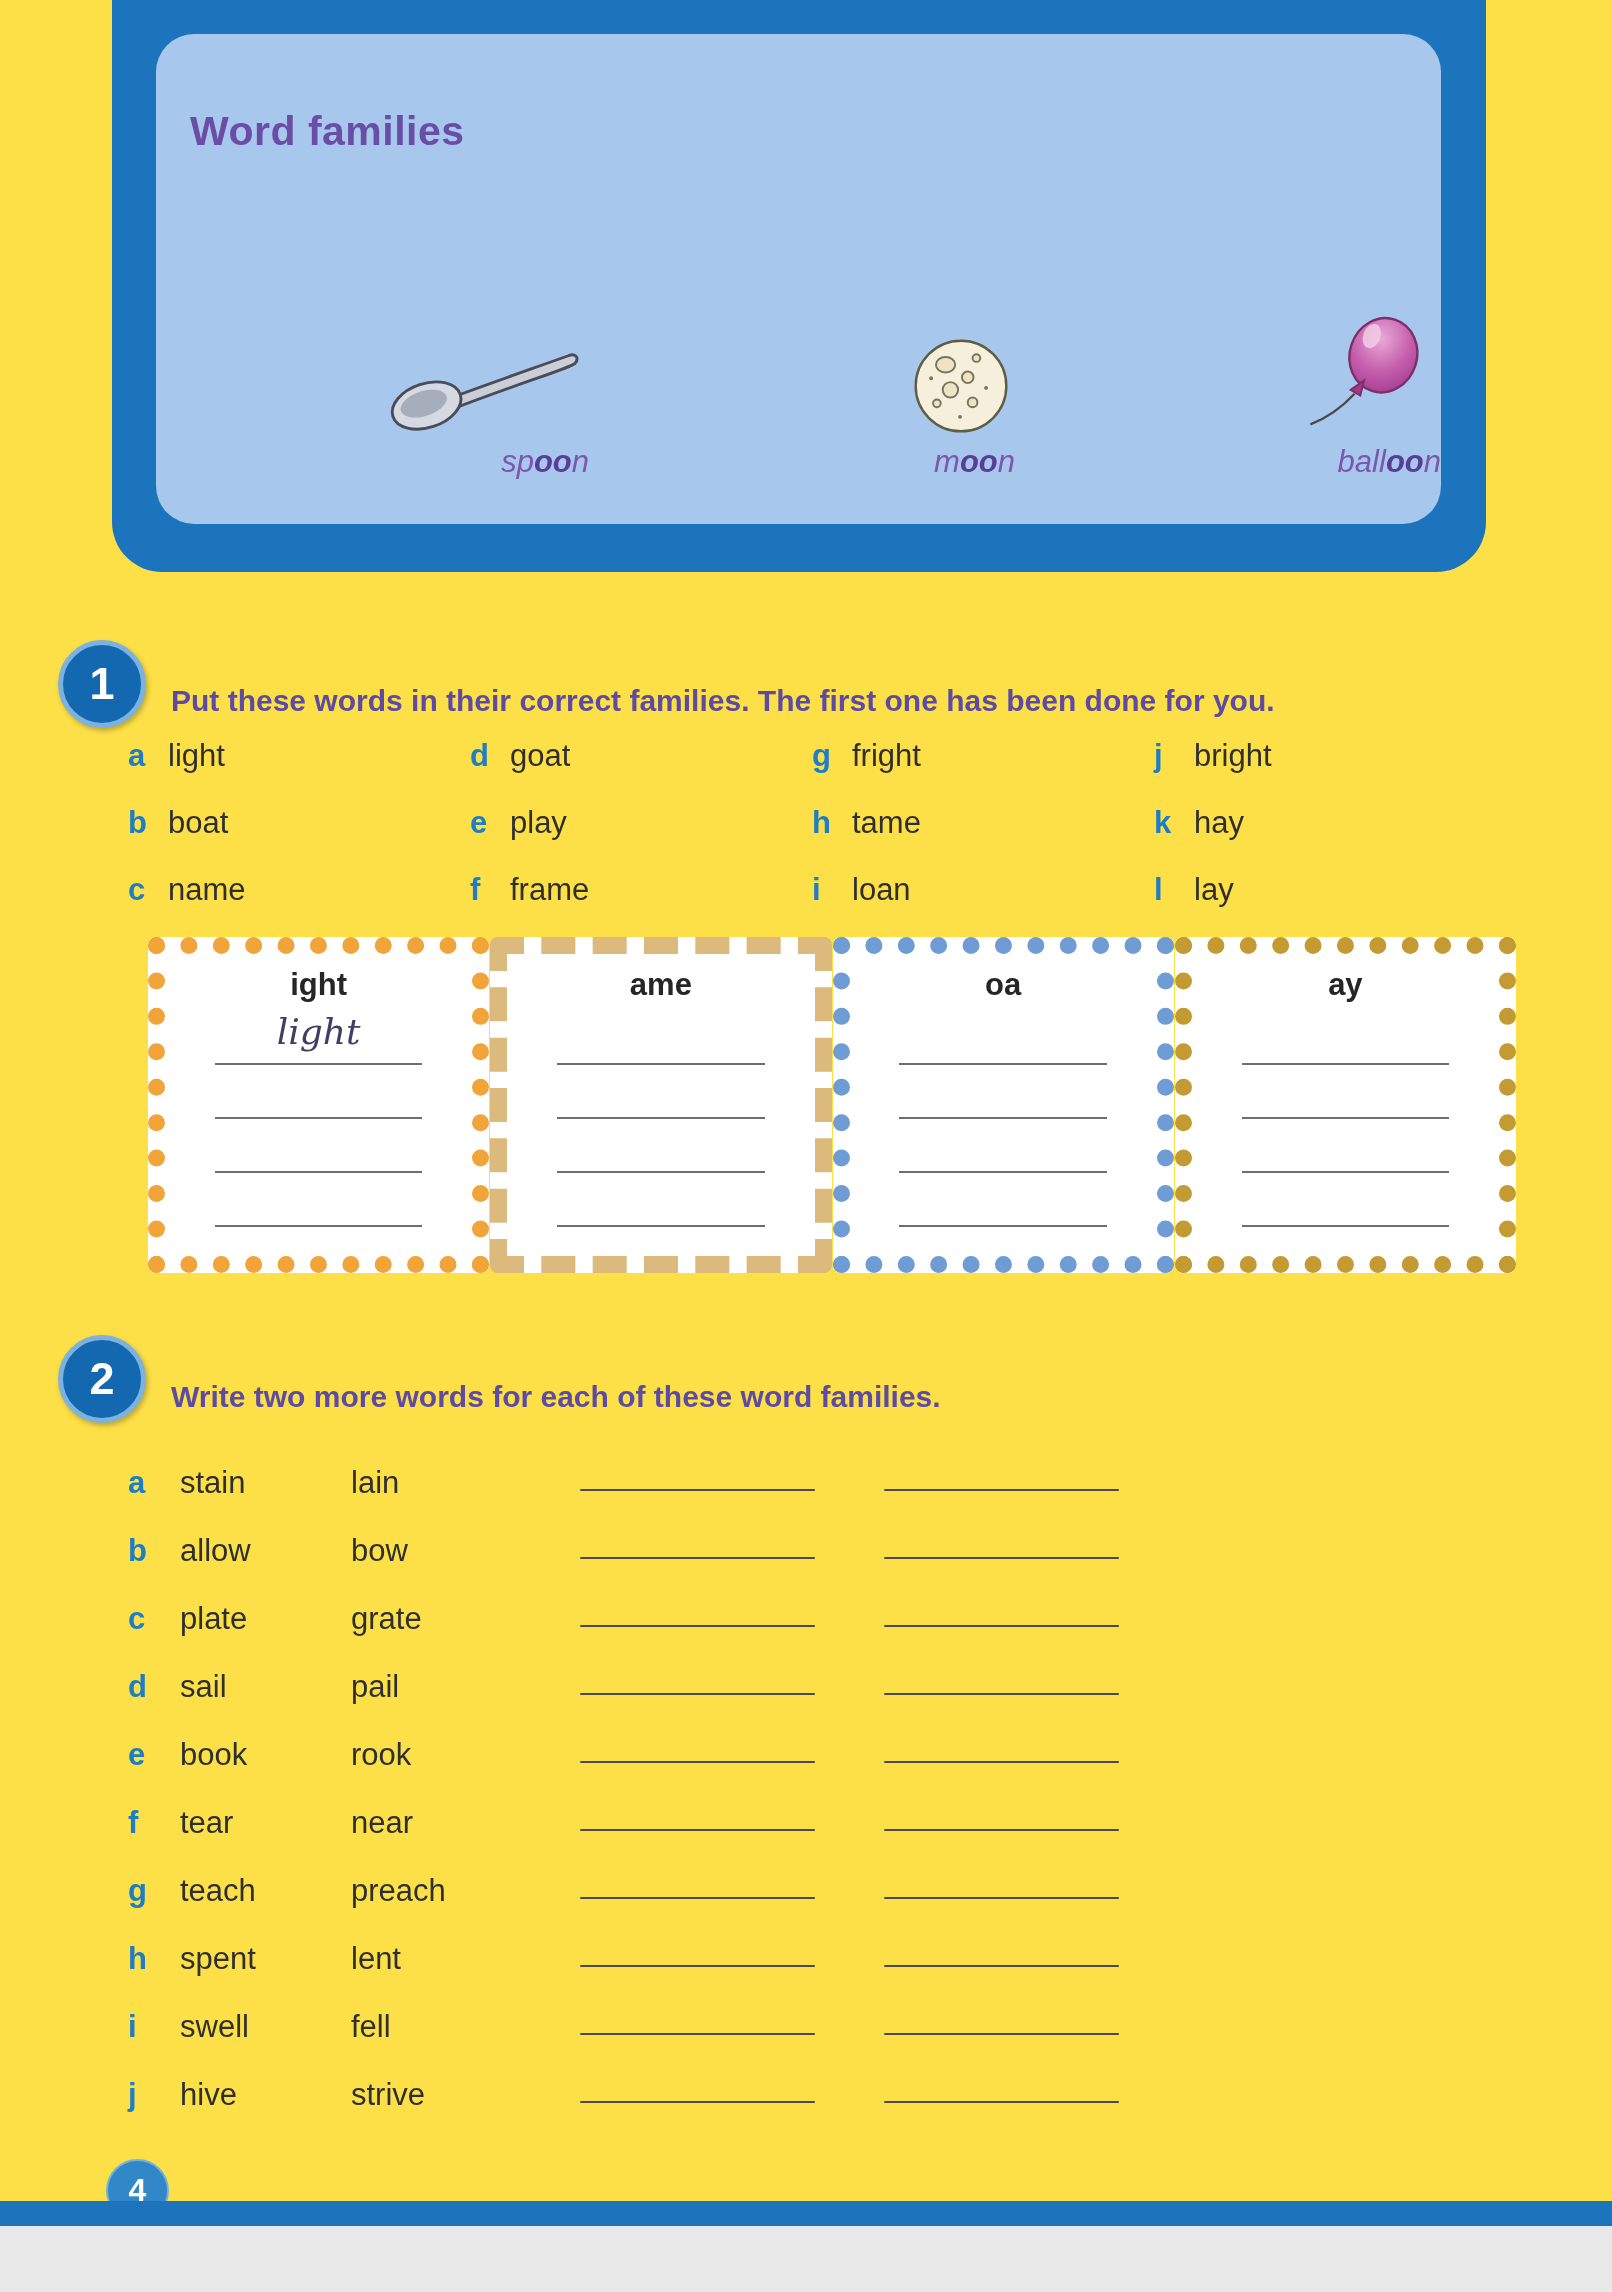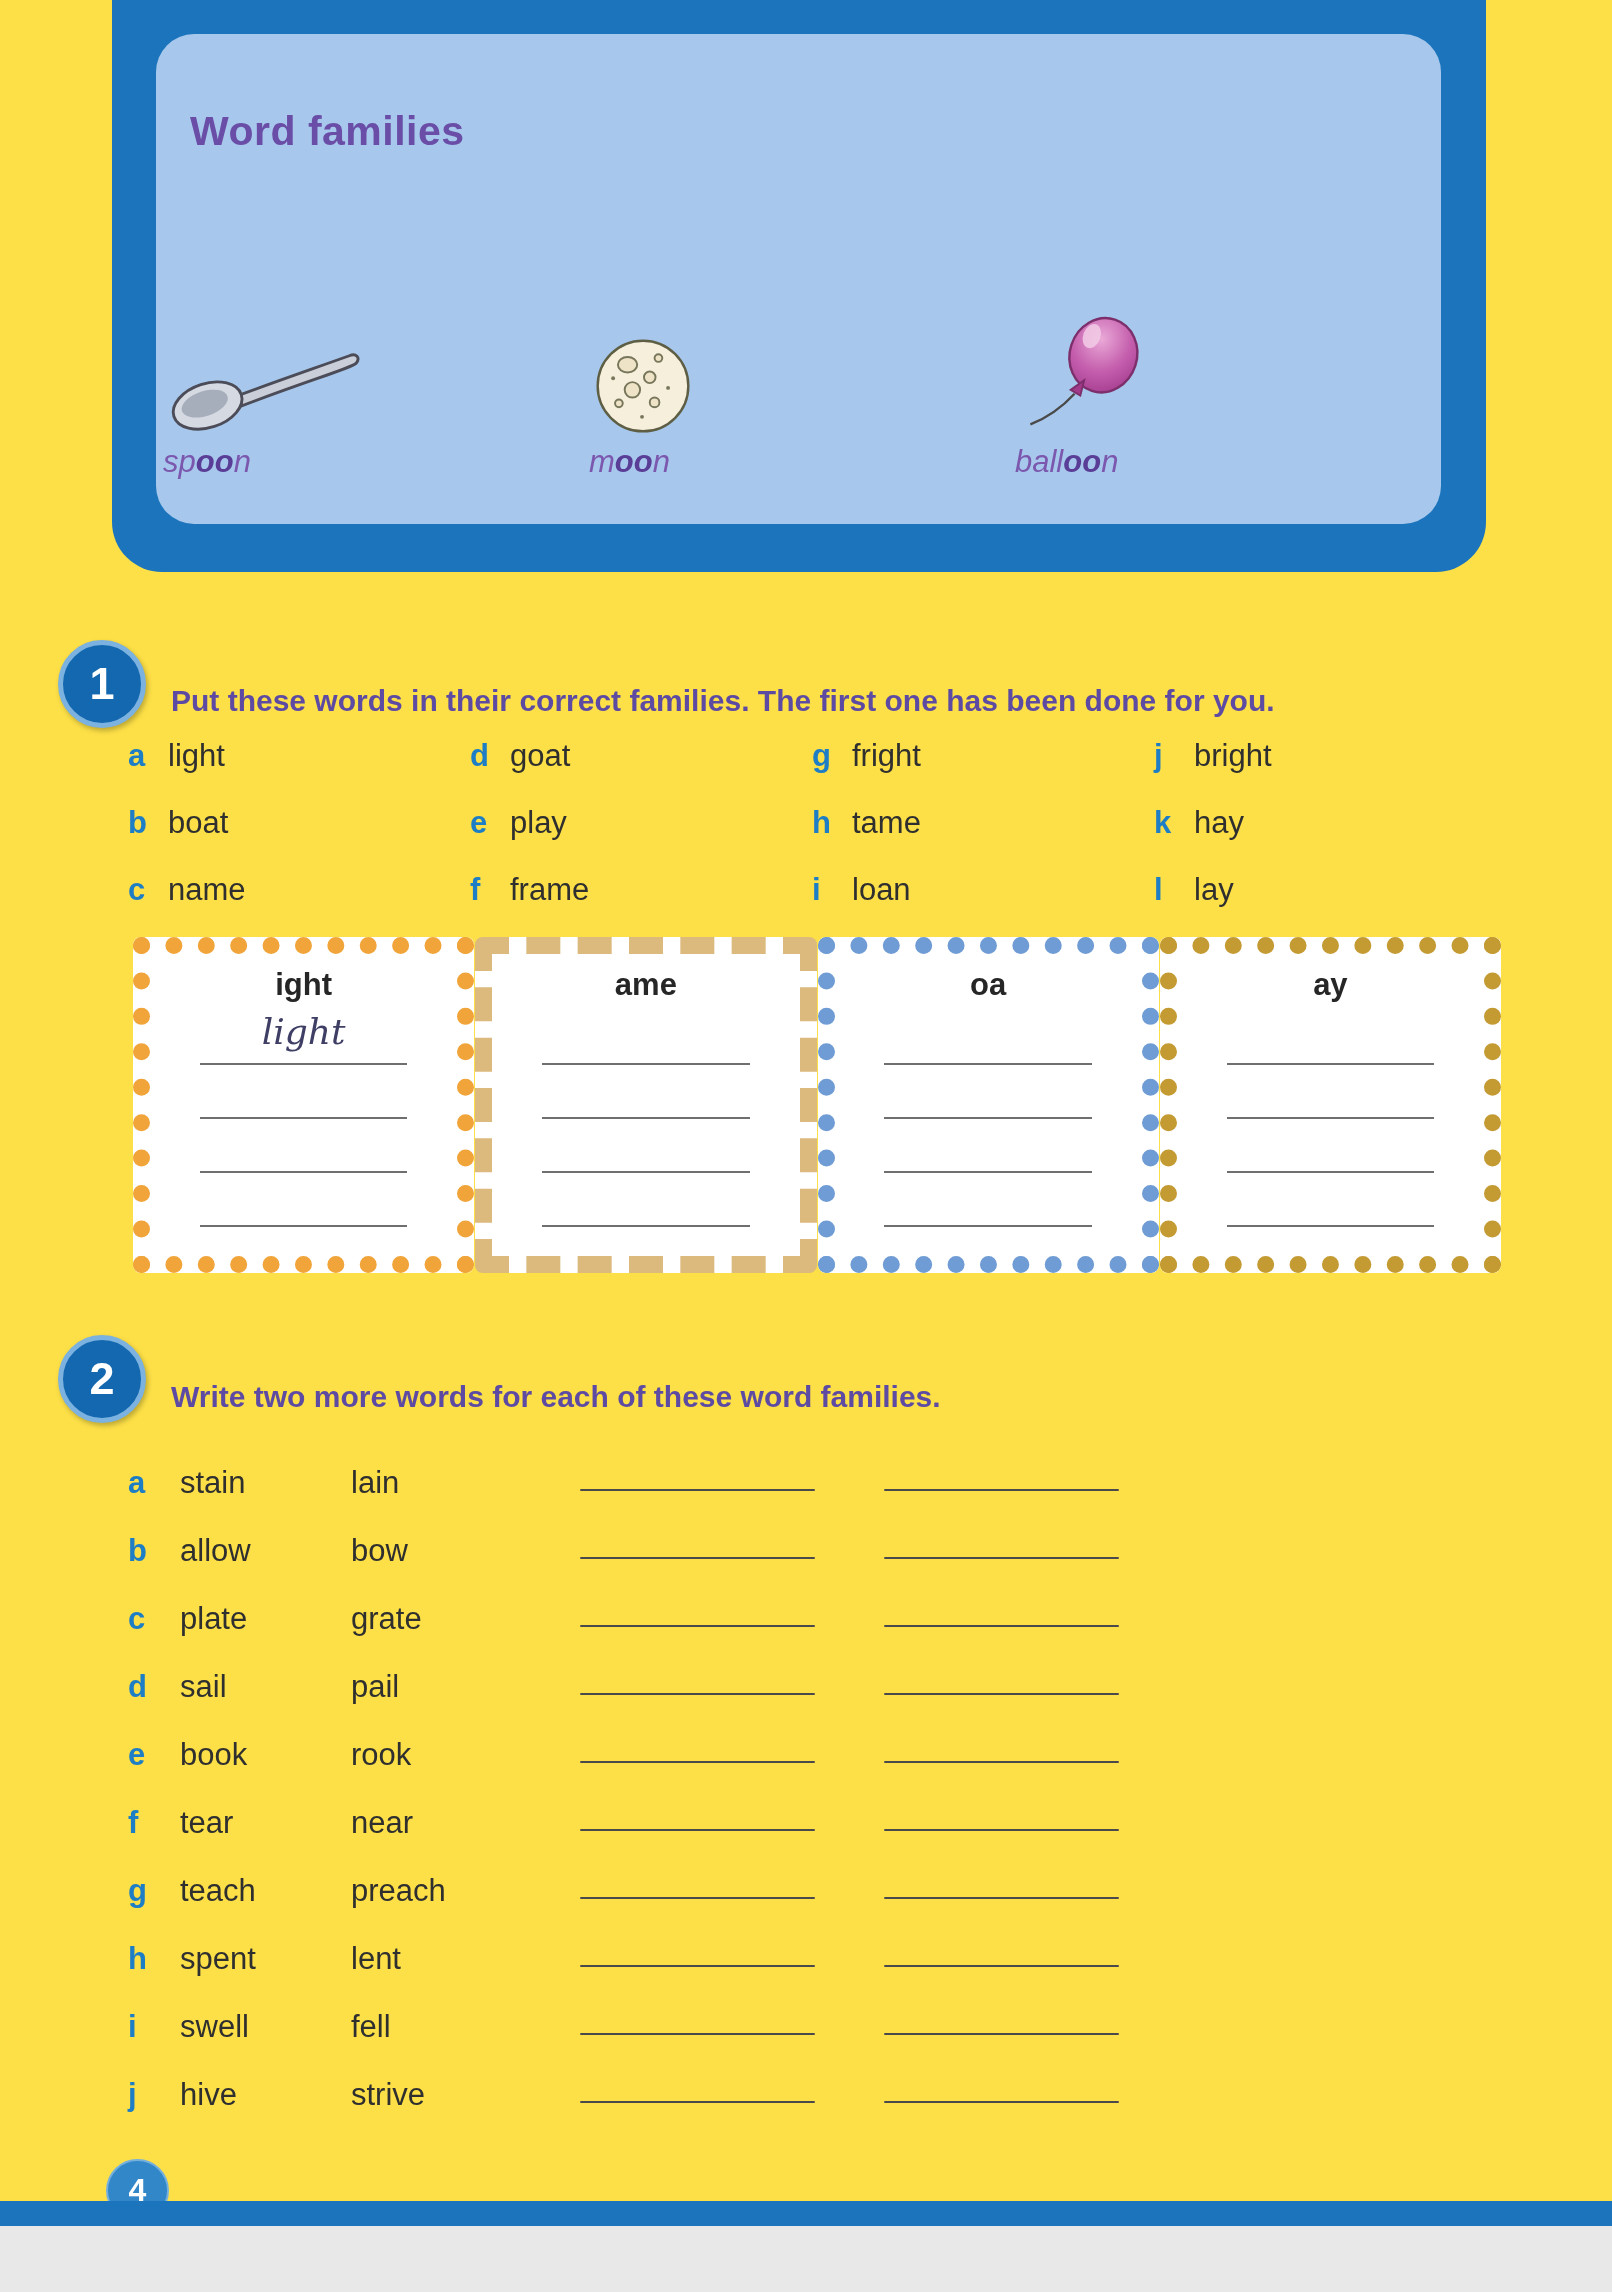--- a/index.html
+++ b/index.html
@@ -9,21 +9,21 @@
   
   .hero-outer { position:absolute; left:112px; top:-67px; width:1374px; height:639px;
                 background:#1c75bc; border-radius:50px; }
   .hero-inner { position:absolute; left:44px; top:101px; width:1285px; height:490px;
                 background:#a7c8ec; border-radius:38px; }
   .hero-title { position:absolute; left:190px; top:108px; font-size:41px; font-weight:bold;
                 color:#6a4da6; letter-spacing:0.5px; }
   .hero-body  { position:absolute; left:190px; top:183px; width:1239px; font-size:30px;
                 line-height:1.45; color:#3a3a3a; }
   .hero-icons { position:absolute; left:163px; top:304px; width:1278px; display:flex; }
-  .fig { flex:1; display:flex; flex-direction:column; align-items:flex-start; }
+  .fig { flex:1; display:flex; flex-direction:column; align-items:flex-end; }
   .figimg { height:136px; display:flex; align-items:flex-end; justify-content:center; }
   .figlabel { margin-top:3.8px; font-size:31px; font-style:italic; color:#7b57ae; }
   .figlabel b { color:#593d96; }
 
   
   .badge { position:absolute; width:88px; height:88px; border-radius:50%;
            background:#1468af; border:5.8px solid #7cb2df; color:#ffffff;
            font-size:45px; font-weight:bold; display:flex; align-items:center;
            justify-content:center; box-shadow:1.9px 2.9px 4.8px rgba(0,0,0,0.25); }
   .b1 { left:58px; top:640px; }
@@ -34,21 +34,21 @@
 
   
   .wordgrid { position:absolute; left:128px; top:738px; display:grid;
               grid-auto-flow:column; grid-template-rows:repeat(3,67px);
               grid-template-columns:repeat(4,342px); font-size:31px; }
   .witem { display:flex; align-items:baseline; }
   .wl { color:#1d7dc5; font-weight:bold; width:40px; }
   .ww { color:#2f2f2f; }
 
   
-  .boxes { position:absolute; left:133px; top:937px; width:1368px; height:336px;
+  .boxes { position:absolute; left:148px; top:937px; width:1368px; height:336px;
            display:flex; gap:1px; }
   .fambox { flex:1; background:#ffffff; border-radius:7.7px; padding:13.4px 27px 9.6px; }
   .t-suns   { border:17.3px dotted #f0a43a; }
   .t-boats  { border:17.3px dotted #6f9cd4; }
   .t-frames { border:17.3px dashed #dcb97c; }
   .t-hay    { border:17.3px dotted #c49a33; }
   .btitle { text-align:center; font-weight:bold; font-size:31px; color:#262626; height:44px; }
   .filled { font-family:"DejaVu Serif", serif; font-style:italic; font-size:36px;
             color:#3f3f66; text-align:center; height:54px;
             border-bottom:2.9px solid #6f6f6f; width:82%; margin:0 auto; }

